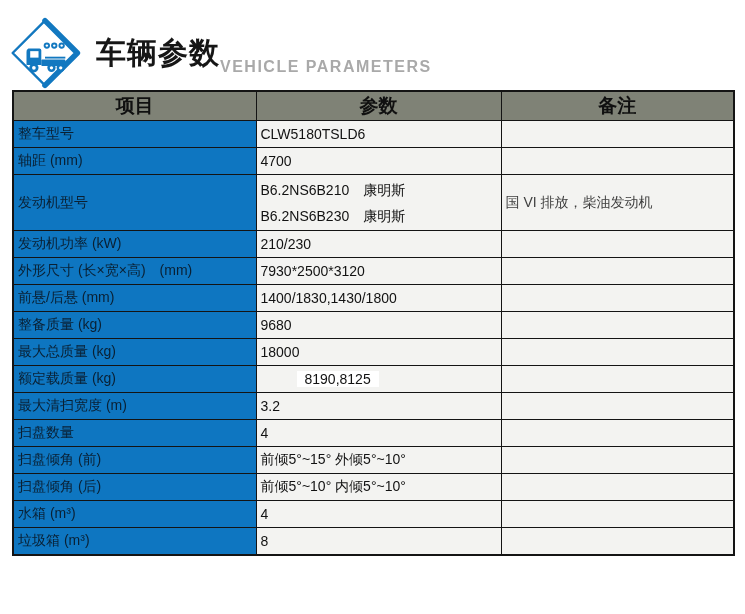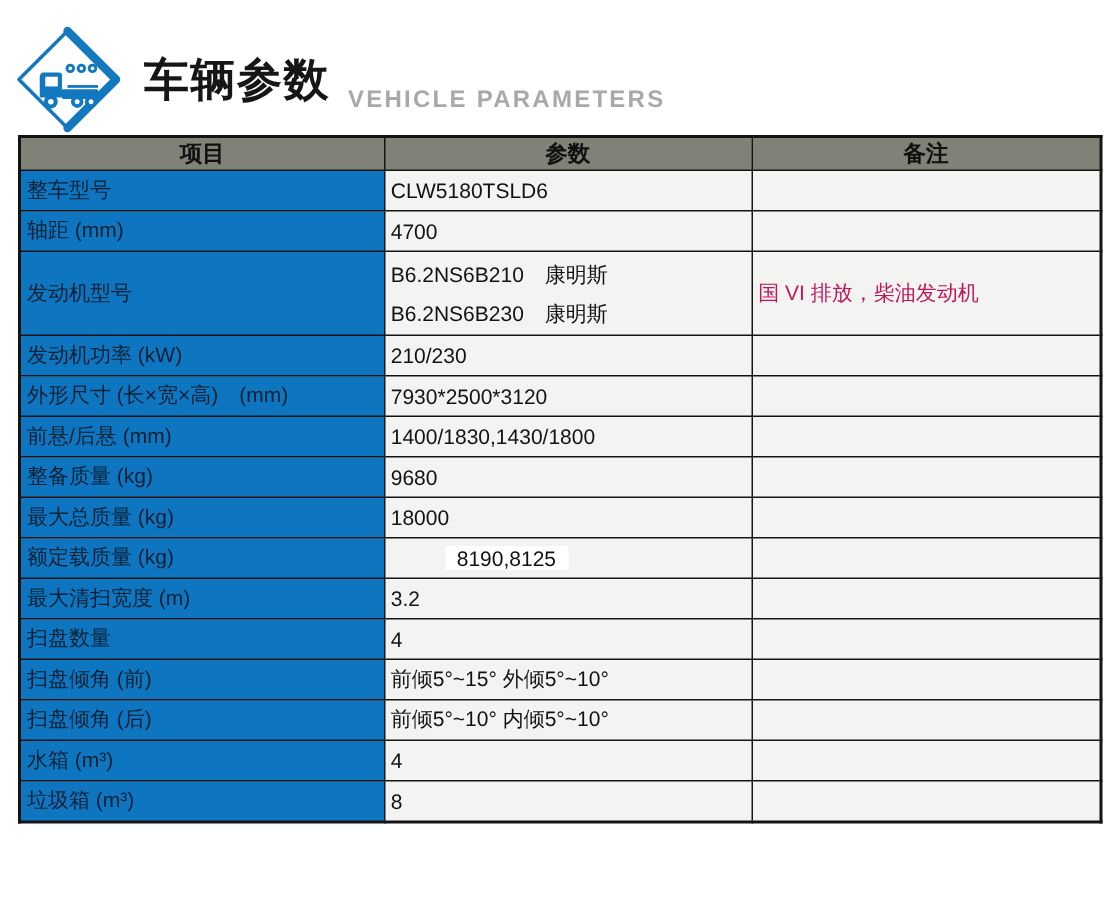--- a/index.html
+++ b/index.html
@@ -21,47 +21,47 @@
     display:flex;align-items:center;
     height:90px;padding:16px 0 0 8px;
   }
   .logo-wrap{width:74px;height:74px;flex:0 0 auto;}
   .title-zh{
     font-size:30px;font-weight:bold;color:#161616;
     margin-left:14px;letter-spacing:1px;white-space:nowrap;
   }
   .title-en{
     font-size:16px;font-weight:bold;color:var(--title-gray);
-    margin-left:12px;letter-spacing:1.5px;white-space:nowrap;
+    margin-left:0;letter-spacing:1.5px;white-space:nowrap;
     align-self:flex-end;padding-bottom:14px;
   }
   table.params{
     width:721px;margin:0 12px;
     border-collapse:collapse;table-layout:fixed;
     border:2px solid var(--border);
   }
   col.c1{width:243px;}
   col.c2{width:245px;}
   col.c3{width:233px;}
   th{
     background:var(--header-gray);color:#101010;
-    font-size:15px;font-weight:bold;height:14px;
+    font-size:19px;font-weight:bold;height:14px;
     border:1px solid var(--border);text-align:center;
   }
   td{
     border:1px solid var(--border);
     text-align:left;vertical-align:middle;
     font-size:14px;height:27px;padding:0 4px;
   }
   td.item{
     background:var(--blue);color:var(--item-text);
     font-weight:500;
   }
   td.value{background:var(--cell-bg);color:#121212;}
-  td.note{background:var(--cell-bg);color:#be185d;}
+  td.note{background:var(--cell-bg);color:#404040;}
   tr.tall td{height:56px;}
   tr.tall td.value div{line-height:26px;}
   .hl{background:#ffffff;padding:0 8px;display:inline-block;margin-left:36px;}
 </style>
 </head>
 <body>
 
 <div class="page-header">
   <div class="logo-wrap">
     <svg viewBox="0 0 80 80" width="74" height="74">

